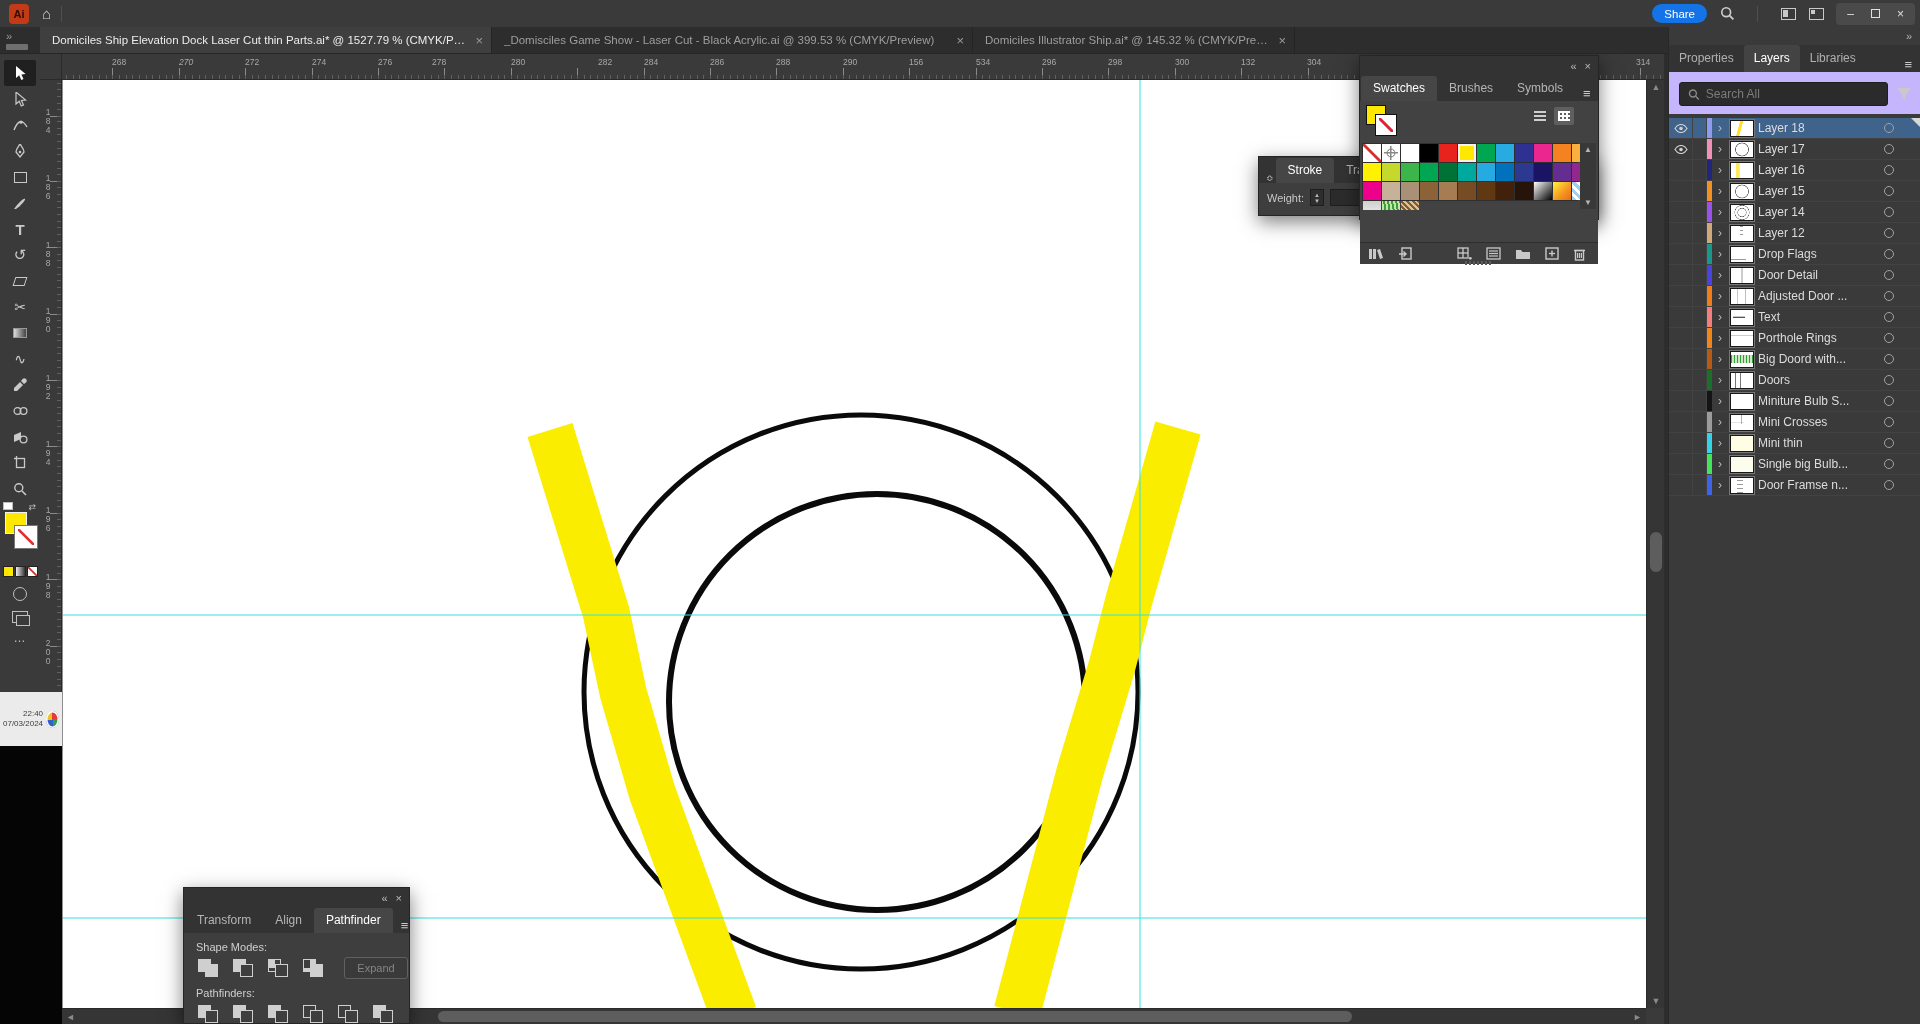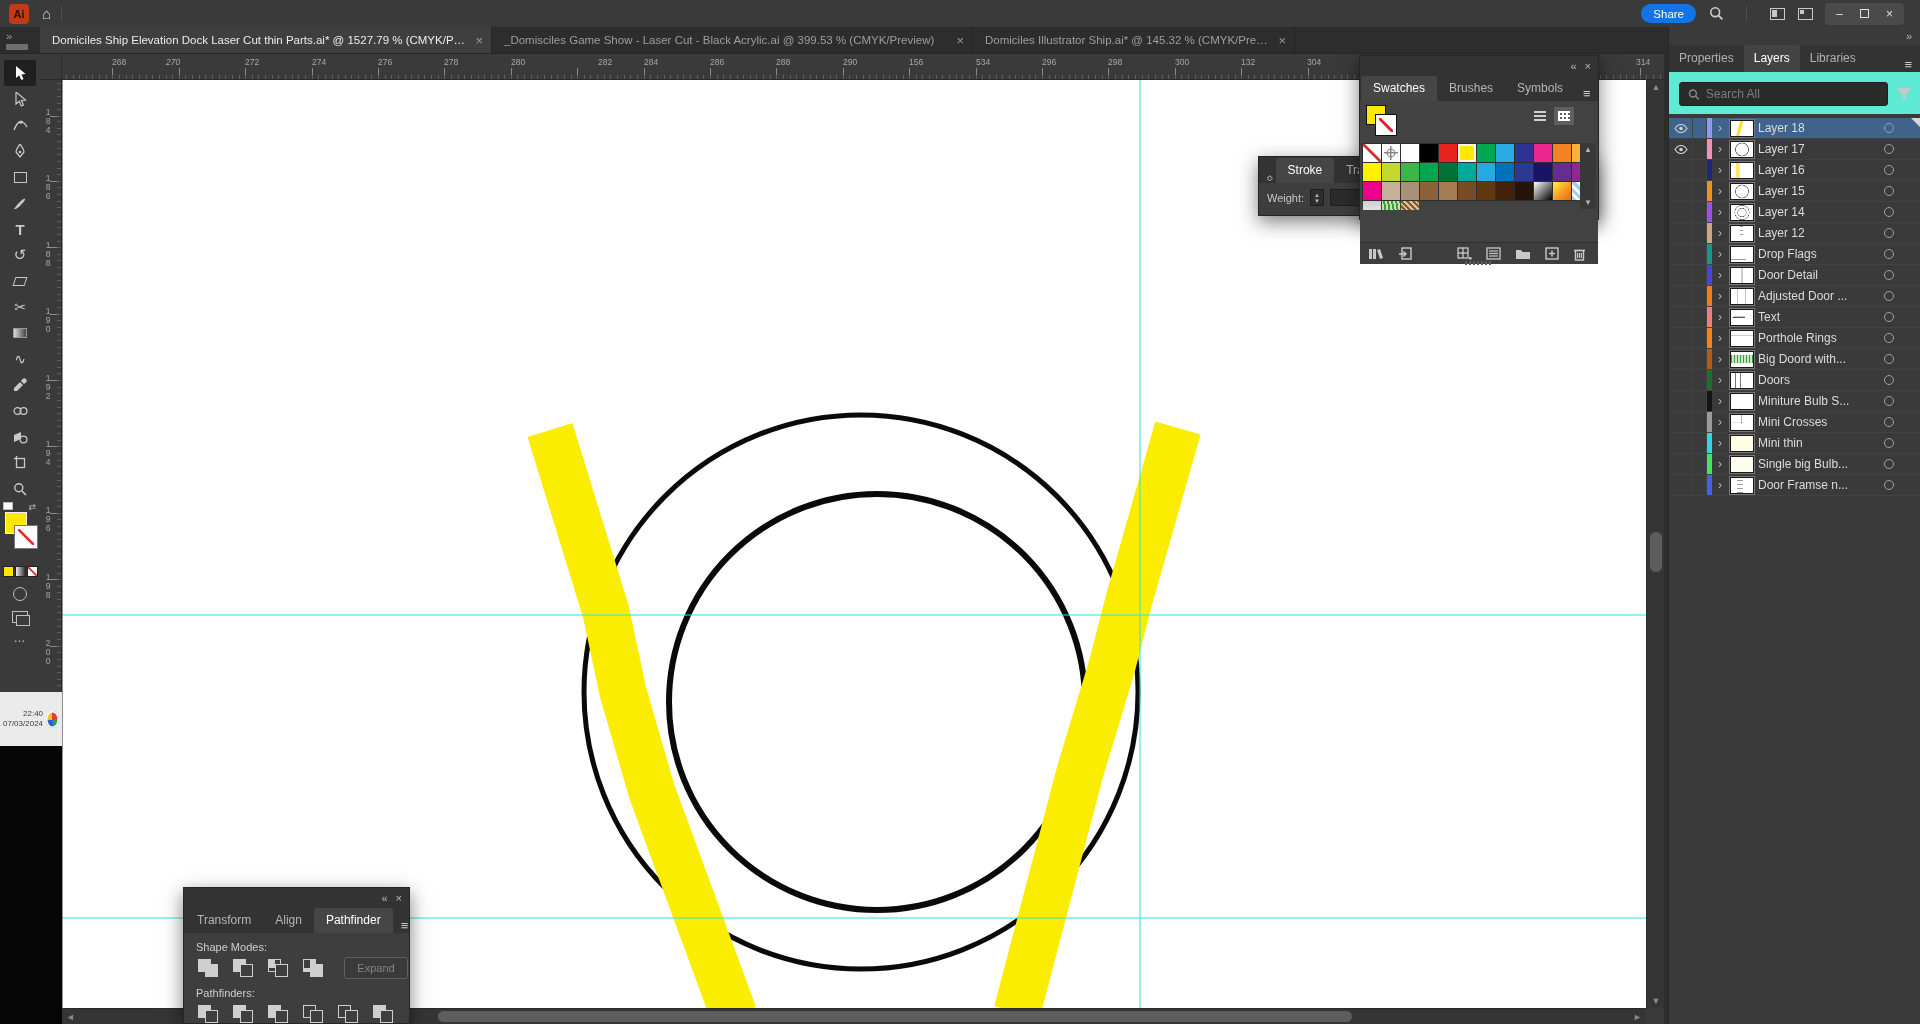--- a/index.html
+++ b/index.html
@@ -7,21 +7,21 @@
   body { font-family:"Liberation Sans", sans-serif; font-size:12px; color:#d6d6d6; }
   #app { position:relative; width:1920px; height:1024px; background:#2d2d2d; overflow:hidden; }
 
   
   .menubar { position:absolute; left:0; top:0; width:1920px; height:27px; background:#3a3a3a; display:flex; align-items:center; z-index:20; }
   .ai-logo { width:20px; height:20px; margin-left:9px; border-radius:4px; background:#c33a17; color:#2b0d05; font-weight:bold; font-size:11px; display:flex; align-items:center; justify-content:center; }
   .home-ic { margin-left:13px; font-size:15px; color:#d8d8d8; }
   .mb-div { width:1px; height:16px; background:#4f4f4f; margin:0 10px; }
   .menus { display:flex; }
   .menu-item { padding:4px 8px; color:#d8d8d8; font-size:12px; cursor:default; }
-  .mb-right { margin-left:auto; display:flex; align-items:center; gap:12px; padding-right:16px; }
+  .mb-right { margin-left:auto; display:flex; align-items:center; gap:12px; padding-right:5px; }
   .share-btn { background:#1473e6; color:#fff; border:none; border-radius:10px; height:19px; padding:0 12px; font-size:11.5px; }
   .ic { width:16px; height:16px; display:inline-flex; align-items:center; justify-content:center; color:#cfcfcf; }
   .win-box { display:flex; align-items:center; gap:0; background:#4a4a4a; border-radius:4px; padding:0 2px; height:22px; }
   .win-btn { width:25px; text-align:center; color:#e0e0e0; font-size:12px; }
   .ws-ic1 { width:15px; height:12px; border:1.5px solid #c9c9c9; position:relative; }
   .ws-ic1::after{ content:""; position:absolute; left:1px; top:1px; width:5px; height:7px; background:#c9c9c9; }
   .ws-ic2 { width:15px; height:12px; border:1.5px solid #c9c9c9; position:relative; }
   .ws-ic2::after{ content:""; position:absolute; left:1px; top:1px; width:4px; height:4px; background:#c9c9c9; }
 
   
@@ -135,21 +135,21 @@
   .pf-btn.exclude .b2::after { content:""; position:absolute; left:-7px; top:-5px; width:6px; height:8px; background:#3e3e3e; }
   .pf-btn.outline .b1 { background:#3e3e3e; border:1.5px solid #cfcfcf; }
   .expand-btn { margin-left:8px; width:64px; height:22px; background:#3a3a3a; border:1px solid #606060; border-radius:3px; color:#858585; font-size:11px; }
 
   
   .dock { position:absolute; left:1668px; top:27px; width:252px; height:997px; background:#3a3a3a; z-index:10; border-left:1px solid #282828; }
   .dock-top { height:18px; display:flex; justify-content:flex-end; align-items:center; padding-right:8px; color:#b5b5b5; font-size:11px; }
   .dock-tabs { display:flex; align-items:flex-end; height:27px; background:#333; }
   .dock-tab { padding:6px 10px 7px; font-size:12px; color:#b0b0b0; white-space:nowrap; }
   .dock-tab.active { background:#434343; color:#fff; border-radius:3px 3px 0 0; }
-  .search-row { display:flex; align-items:center; gap:8px; padding:10px 8px 8px 10px; background:#5eead4; }
+  .search-row { display:flex; align-items:center; gap:8px; padding:10px 8px 8px 10px; background:#c4b5fd; }
   .search-box { flex:1; height:24px; background:#2b2b2b; border:1px solid #1f1f1f; border-radius:3px; display:flex; align-items:center; gap:6px; padding:0 8px; color:#7f7f7f; }
   .search-box input { background:transparent; border:none; outline:none; color:#bfbfbf; font-size:12px; width:100%; }
   .search-box input::placeholder { color:#7c7c7c; }
   .layers-list { margin-top:4px; }
   .layer-row { position:relative; height:21px; display:flex; align-items:center; border-bottom:1px solid #424242; }
   .layer-row.selected { background:#40638c; }
   .layer-row.selected::after { content:""; position:absolute; right:0; top:0; border-style:solid; border-width:0 9px 9px 0; border-color:transparent #d8d8d8 transparent transparent; }
   .eye-col { width:24px; height:100%; display:flex; align-items:center; justify-content:center; border-right:1px solid #424242; }
   .lock-col { width:14px; height:100%; border-right:1px solid #424242; }
   .lbar { width:5px; height:100%; }
@@ -300,29 +300,29 @@
     <div class="tb-ellipsis">…</div>
   </div>
 
   <div class="ruler-corner"></div>
   <div class="ruler-h">
 
       <span class="rh-label" style="left: 6px;">266</span>
 
       <span class="rh-label" style="left: 72px;">268</span>
 
-      <span class="rh-label" style="left: 126px; font-style: italic;">270</span>
+      <span class="rh-label" style="left: 139px; font-style: italic;">270</span>
 
       <span class="rh-label" style="left: 205px;">272</span>
 
       <span class="rh-label" style="left: 272px;">274</span>
 
       <span class="rh-label" style="left: 338px;">276</span>
 
-      <span class="rh-label" style="left: 404px;">278</span>
+      <span class="rh-label" style="left: 392px;">278</span>
 
       <span class="rh-label" style="left: 471px;">280</span>
 
       <span class="rh-label" style="left: 558px;">282</span>
 
       <span class="rh-label" style="left: 604px;">284</span>
 
       <span class="rh-label" style="left: 670px;">286</span>
 
       <span class="rh-label" style="left: 736px;">288</span>

